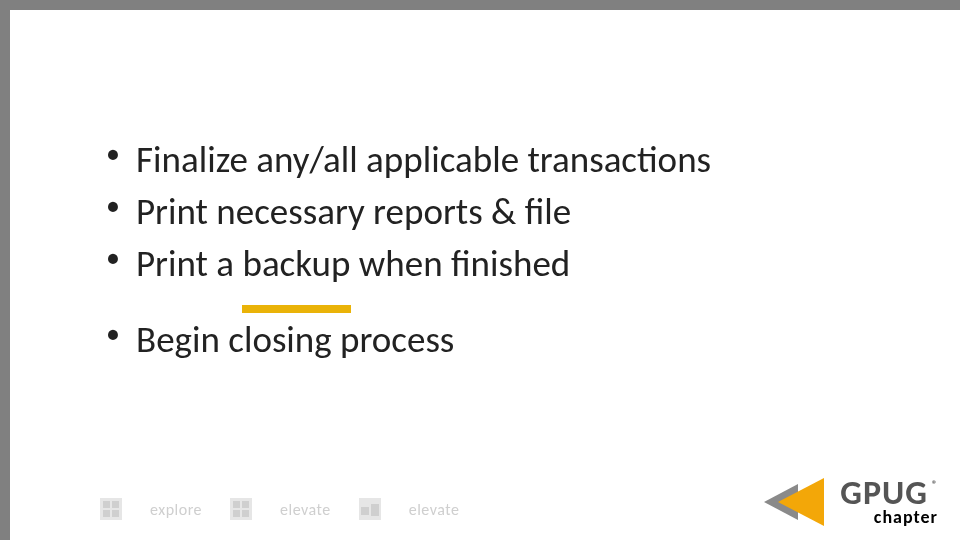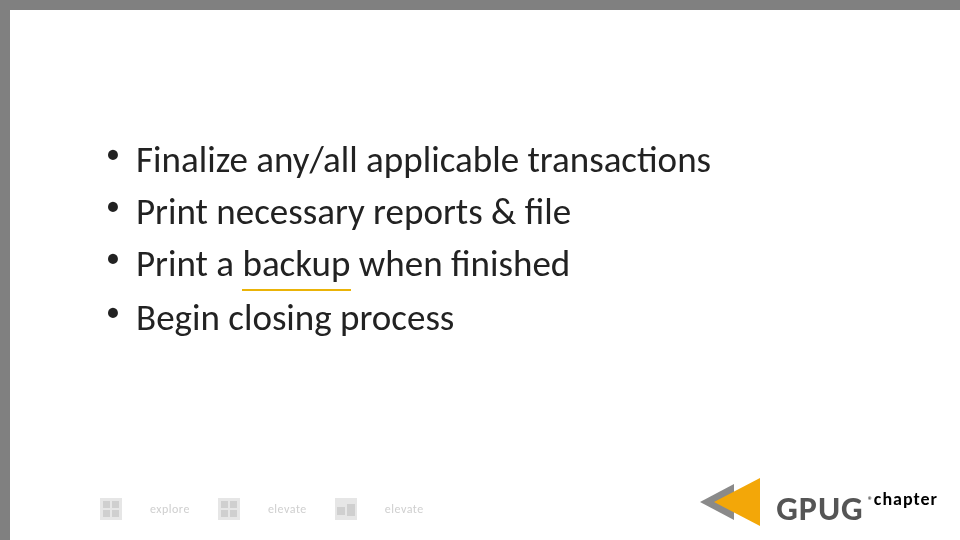--- a/index.html
+++ b/index.html
@@ -39,32 +39,32 @@
   .bullets li::before {
     content: "•";
     position: absolute;
     left: 6px;
     top: 0;
     font-size: 28px;
     color: #222;
   }
   .uline {
     display: inline-block;
-    border-bottom: 2px solid #eab308;
-    padding-bottom: 0px;
+    border-bottom: 8px solid #eab308;
+    padding-bottom: 16px;
   }
   .footer-words {
     position: absolute;
     left: 90px;
     bottom: 20px;
     display: flex;
     align-items: center;
     gap: 28px;
     color: #cfcfcf;
-    font-size: 12px;
+    font-size: 16px;
     letter-spacing: 0.5px;
   }
   .footer-words .word { color: #cfcfcf; }
   .footer-words .boxicon {
     width: 22px; height: 22px;
     background: #e6e6e6;
     display: inline-block;
     position: relative;
   }
   .footer-words .boxicon::before,
@@ -96,21 +96,21 @@
     border-right: 34px solid #8a8a8a;
   }
   .logo .chevwrap .c2 {
     position: absolute; left: 14px; top: 0;
     border-top: 24px solid transparent;
     border-bottom: 24px solid transparent;
     border-right: 46px solid #f3a708;
   }
   .logo .text {
     display: flex;
-    flex-direction: row;
+    flex-direction: column;
     line-height: 1;
   }
   .logo .gpug {
     font-weight: 800;
     font-size: 34px;
     color: #555;
     letter-spacing: 1px;
     display: flex;
     align-items: flex-start;
   }

